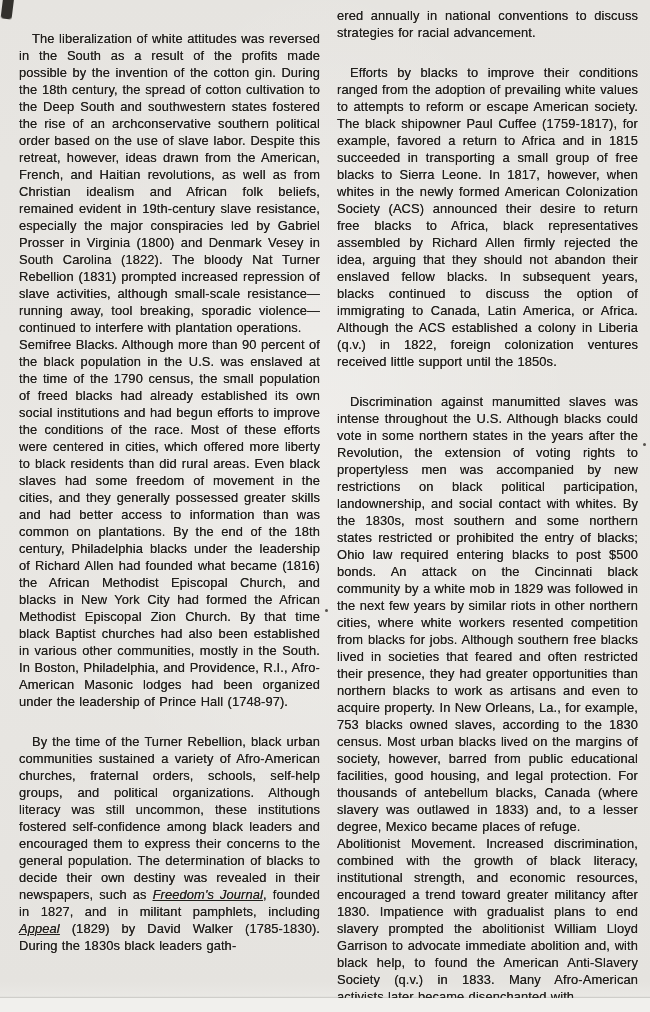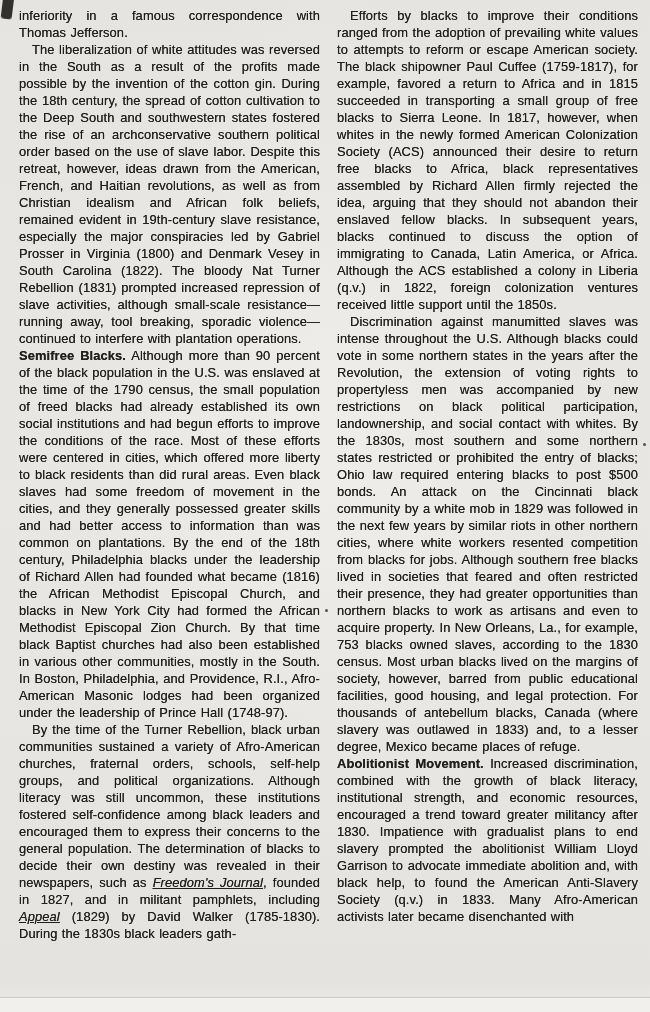--- a/index.html
+++ b/index.html
@@ -24,22 +24,22 @@
     font-size: 12.9px;
     line-height: 17.0px;
     text-align: justify;
     letter-spacing: 0.1px;
     word-spacing: 0.6px;
     text-shadow: 0 0 0.4px rgba(33,31,28,0.85);
   }
   .col-left  { left: 19px; }
   .col-right { left: 337px; }
   p.para { margin: 0; padding: 0; }
-  p.indent { text-indent: 13px; }
-  .lead { font-weight: bold; }
+  p.indent { text-indent: 13px; margin-top: 23px; }
+  .lead { font-weight: normal; }
   .ital { font-style: italic; text-decoration: underline; }
   .corner-smudge {
     position: absolute; left: 2px; top: -5px;
     width: 11px; height: 24px;
     background: #33312d;
     border-radius: 3px;
     transform: rotate(7deg);
     filter: blur(0.7px);
   }
   .speck {
@@ -56,26 +56,26 @@
     background: #f1f0ed;
     box-shadow: 0 -1px 1px rgba(90,88,84,0.18);
   }
 </style>
 </head>
 <body>
 
 <div class="page">
   <div class="corner-smudge"></div>
   <div class="col col-left">
-      <p class="para"><span>inferiority in a famous correspondence with Thomas Jefferson.</span></p>
       <p class="para indent"><span>The liberalization of white attitudes was reversed in the South as a result of the profits made possible by the invention of the cotton gin. During the 18th century, the spread of cotton cultivation to the Deep South and southwestern states fostered the rise of an archconservative southern political order based on the use of slave labor. Despite this retreat, however, ideas drawn from the American, French, and Haitian revolutions, as well as from Christian idealism and African folk beliefs, remained evident in 19th-century slave resistance, especially the major conspiracies led by Gabriel Prosser in Virginia (1800) and Denmark Vesey in South Carolina (1822). The bloody Nat Turner Rebellion (1831) prompted increased repression of slave activities, although small-scale resistance—running away, tool breaking, sporadic violence—continued to interfere with plantation operations.</span></p>
       <p class="para"><span class="lead">Semifree Blacks.</span><span> Although more than 90 percent of the black population in the U.S. was enslaved at the time of the 1790 census, the small population of freed blacks had already established its own social institutions and had begun efforts to improve the conditions of the race. Most of these efforts were centered in cities, which offered more liberty to black residents than did rural areas. Even black slaves had some freedom of movement in the cities, and they generally possessed greater skills and had better access to information than was common on plantations. By the end of the 18th century, Philadelphia blacks under the leadership of Richard Allen had founded what became (1816) the African Methodist Episcopal Church, and blacks in New York City had formed the African Methodist Episcopal Zion Church. By that time black Baptist churches had also been established in various other communities, mostly in the South. In Boston, Philadelphia, and Providence, R.I., Afro-American Masonic lodges had been organized under the leadership of Prince Hall (1748-97).</span></p>
       <p class="para indent"><span>By the time of the Turner Rebellion, black urban communities sustained a variety of Afro-American churches, fraternal orders, schools, self-help groups, and political organizations. Although literacy was still uncommon, these institutions fostered self-confidence among black leaders and encouraged them to express their concerns to the general population. The determination of blacks to decide their own destiny was revealed in their newspapers, such as </span><span class="ital">Freedom's Journal</span><span>, founded in 1827, and in militant pamphlets, including </span><span class="ital">Appeal</span><span> (1829) by David Walker (1785-1830). During the 1830s black leaders gath-</span></p>
     </div>
   <div class="col col-right">
+      <p class="para"><span>ered annually in national conventions to discuss strategies for racial advancement.</span></p>
       <p class="para indent"><span>Efforts by blacks to improve their conditions ranged from the adoption of prevailing white values to attempts to reform or escape American society. The black shipowner Paul Cuffee (1759-1817), for example, favored a return to Africa and in 1815 succeeded in transporting a small group of free blacks to Sierra Leone. In 1817, however, when whites in the newly formed American Colonization Society (ACS) announced their desire to return free blacks to Africa, black representatives assembled by Richard Allen firmly rejected the idea, arguing that they should not abandon their enslaved fellow blacks. In subsequent years, blacks continued to discuss the option of immigrating to Canada, Latin America, or Africa. Although the ACS established a colony in Liberia (q.v.) in 1822, foreign colonization ventures received little support until the 1850s.</span></p>
       <p class="para indent"><span>Discrimination against manumitted slaves was intense throughout the U.S. Although blacks could vote in some northern states in the years after the Revolution, the extension of voting rights to propertyless men was accompanied by new restrictions on black political participation, landownership, and social contact with whites. By the 1830s, most southern and some northern states restricted or prohibited the entry of blacks; Ohio law required entering blacks to post $500 bonds. An attack on the Cincinnati black community by a white mob in 1829 was followed in the next few years by similar riots in other northern cities, where white workers resented competition from blacks for jobs. Although southern free blacks lived in societies that feared and often restricted their presence, they had greater opportunities than northern blacks to work as artisans and even to acquire property. In New Orleans, La., for example, 753 blacks owned slaves, according to the 1830 census. Most urban blacks lived on the margins of society, however, barred from public educational facilities, good housing, and legal protection. For thousands of antebellum blacks, Canada (where slavery was outlawed in 1833) and, to a lesser degree, Mexico became places of refuge.</span></p>
       <p class="para"><span class="lead">Abolitionist Movement.</span><span> Increased discrimination, combined with the growth of black literacy, institutional strength, and economic resources, encouraged a trend toward greater militancy after 1830. Impatience with gradualist plans to end slavery prompted the abolitionist William Lloyd Garrison to advocate immediate abolition and, with black help, to found the American Anti-Slavery Society (q.v.) in 1833. Many Afro-American activists later became disenchanted with</span></p>
     </div>
   <div class="speck speck-1"></div>
   <div class="speck speck-2"></div>
   <div class="page-edge"></div>
 </div>
 
 </body></html>

